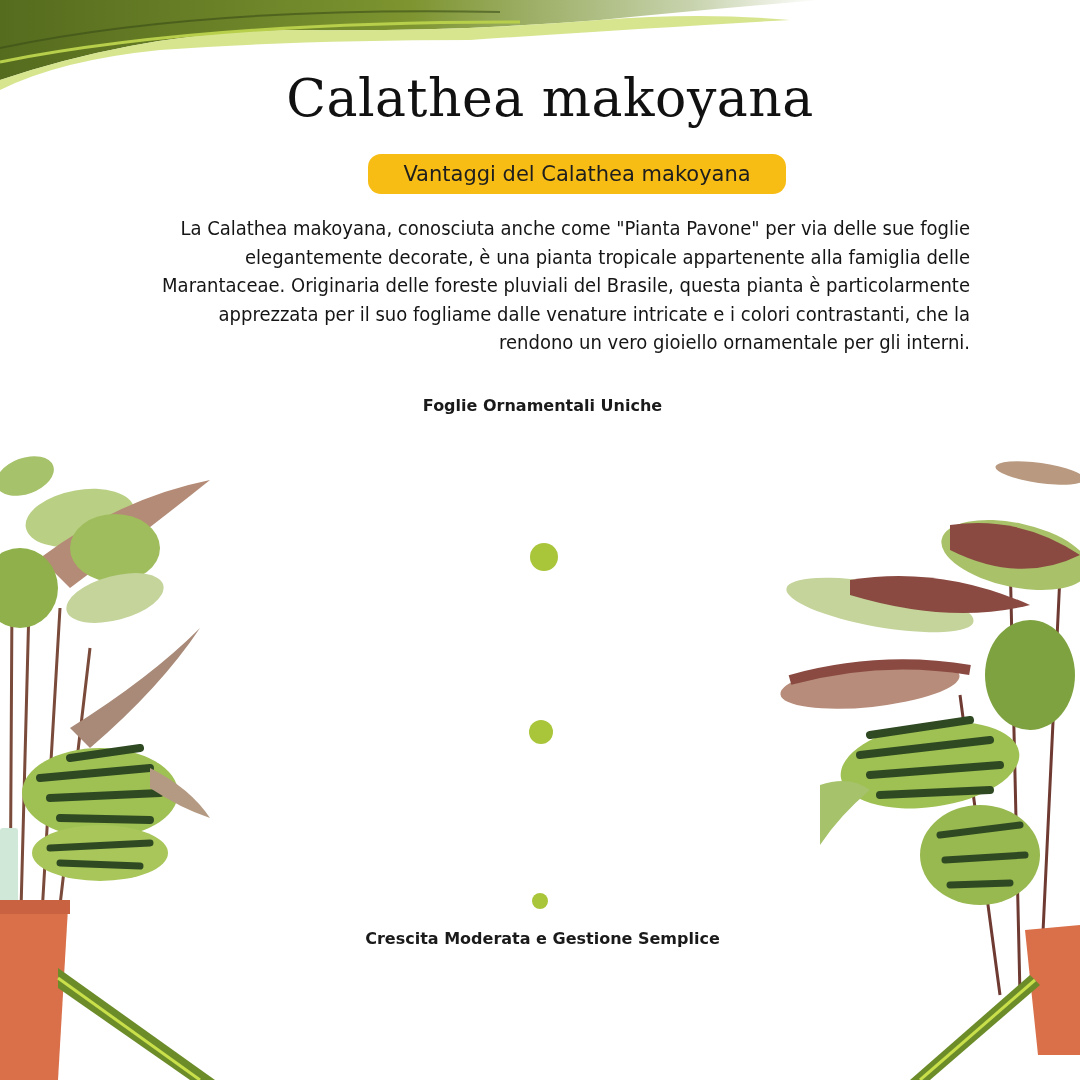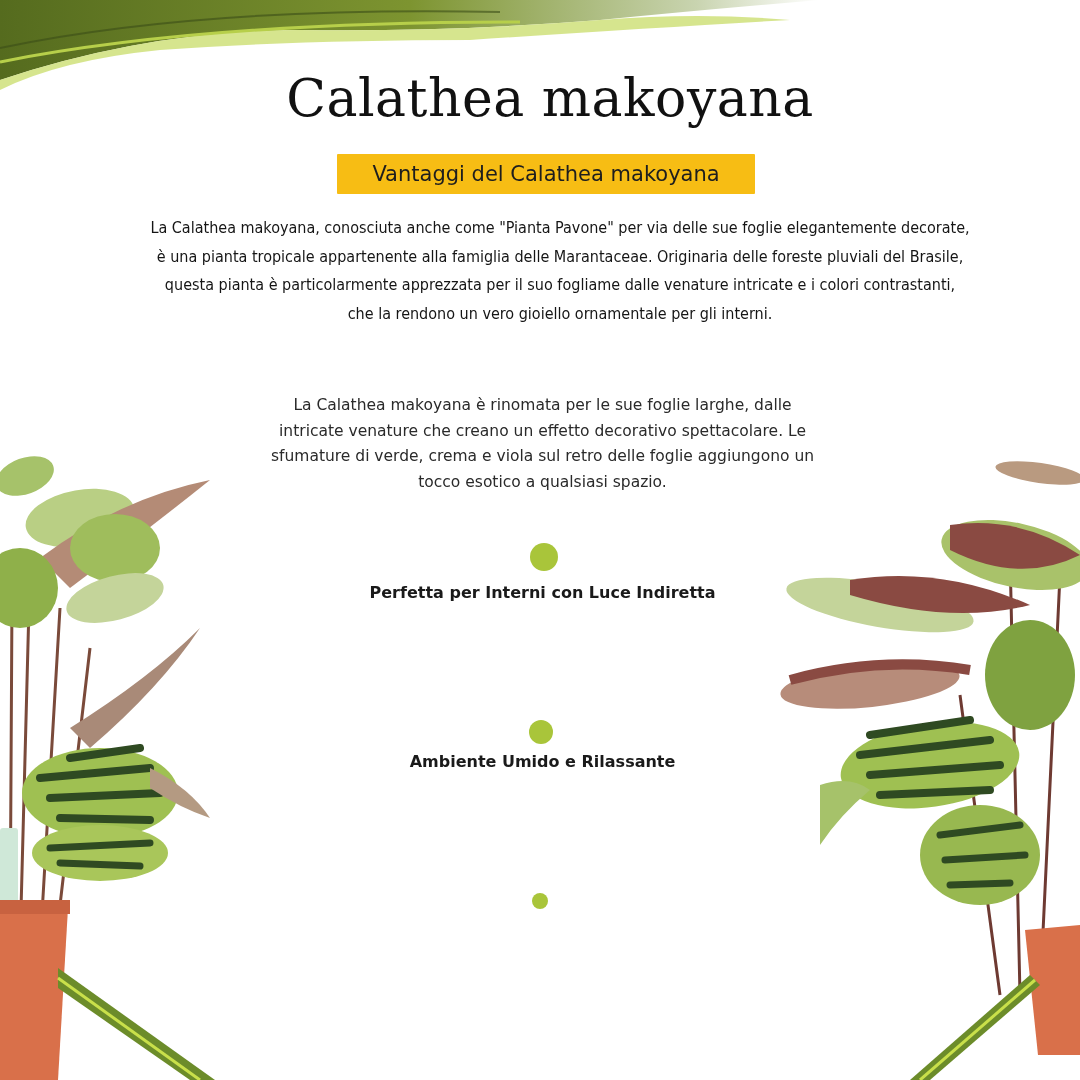--- a/index.html
+++ b/index.html
@@ -4,26 +4,26 @@
   <style>
     * { margin:0; padding:0; box-sizing:border-box; }
     html, body { width:1080px; height:1080px; background:#ffffff; overflow:hidden; }
     body { position:relative; font-family:"DejaVu Sans", sans-serif; color:#1a1a1a; }
 
     .swoosh-top { position:absolute; left:0; top:0; width:820px; height:90px; }
 
     .title { position:absolute; left:0; top:68px; width:1100px; text-align:center;
       font-family:"DejaVu Serif", serif; font-size:52px; font-weight:normal; letter-spacing:0.5px; color:#111; }
 
-    .banner { position:absolute; left:337px; top:154px; width:418px; height:40px;
-      background:#f7bd14; border-radius:1px; display:flex; align-items:center; justify-content:center;
+    .banner { position:absolute; left:368px; top:154px; width:418px; height:40px;
+      background:#f7bd14; border-radius:13px; display:flex; align-items:center; justify-content:center;
       font-family:"DejaVu Sans", sans-serif; font-size:21px; color:#1e1e1e; }
 
-    .intro { position:absolute; left:150px; top:214px; width:820px; text-align:center;
-      font-family:"DejaVu Sans Condensed","DejaVu Sans", sans-serif; font-size:16px; line-height:28.5px; color:#151515; font-stretch:condensed; }
+    .intro { position:absolute; left:150px; top:214px; width:820px; text-align:right;
+      font-family:"DejaVu Sans Condensed","DejaVu Sans", sans-serif; font-size:20px; line-height:28.5px; color:#151515; font-stretch:condensed; }
 
     .section { position:absolute; left:260px; width:565px; text-align:center; color:#222; }
     .section h3 { font-family:"DejaVu Sans", sans-serif; font-weight:bold; font-size:16px; line-height:25px; color:#1a1a1a; }
     .section p { font-family:"DejaVu Sans", sans-serif; font-size:15.5px; line-height:25.5px; color:#2a2a2a; }
 
     .dot { position:absolute; border-radius:50%; background:#a9c53a; }
 
     .plant { position:absolute; }
   </style>
 </head>
@@ -94,31 +94,30 @@
   <path d="M160,380 L240,370 M165,405 L245,400 M170,430 L230,428" stroke="#2f4a22" stroke-width="7" fill="none" stroke-linecap="round"></path>
   <path d="M40,330 Q70,320 90,335 Q60,360 40,390 Z" fill="#a6c26a"></path>
 
   <path d="M245,475 L300,470 L300,600 L258,600 Z" fill="#d9704a"></path>
 
   <path d="M130,625 L250,520 L260,530 L150,625 Z" fill="#6c8c2a"></path>
   <path d="M140,625 L255,525" stroke="#c9e04a" stroke-width="3"></path>
 </svg>
 
 <div class="section" style="top:393px;">
-  <p>La Calathea makoyana è rinomata per le sue foglie larghe, dalle intricate venature che creano un effetto decorativo spettacolare. Le sfumature di verde, crema e viola sul retro delle foglie aggiungono un tocco esotico a qualsiasi spazio.</p>
+  <h3>Foglie Ornamentali Uniche</h3>
 </div>
 
 <div class="dot" style="left:530px; top:543px; width:28px; height:28px;"></div>
 
 <div class="section" style="top:580px;">
-  <h3>Perfetta per Interni con Luce Indiretta</h3>
 </div>
 
 <div class="dot" style="left:529px; top:720px; width:24px; height:24px;"></div>
 
 <div class="section" style="top:749px;">
-  <h3>Ambiente Umido e Rilassante</h3>
 </div>
 
 <div class="dot" style="left:532px; top:893px; width:16px; height:16px;"></div>
 
 <div class="section" style="top:926px;">
+  <h3>Crescita Moderata e Gestione Semplice</h3>
 </div>
 
 </body></html>

